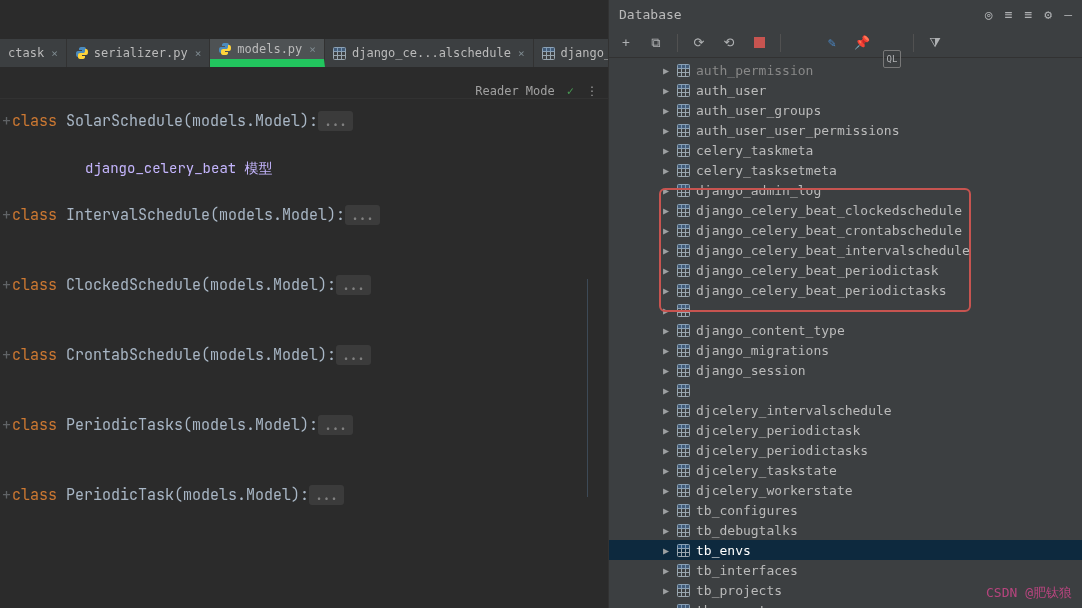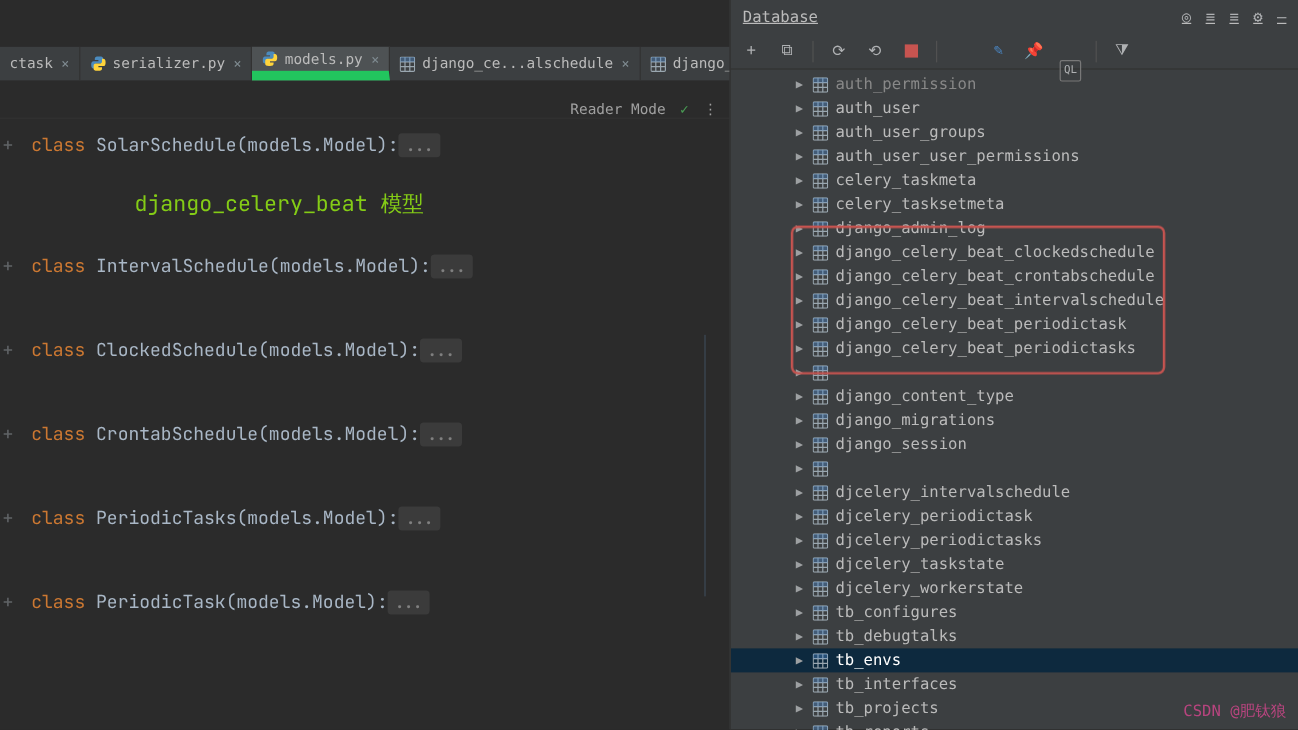--- a/index.html
+++ b/index.html
@@ -23,33 +23,33 @@
 .close-x { color: #7f8b91; font-size: 11px; margin-left: 2px; }
 .py-icon svg { width: 14px; height: 14px; }
 .table-icon svg { width: 13px; height: 13px; }
 
 
 .reader-bar { height: 32px; display: flex; align-items: flex-end; justify-content: flex-end; padding: 0 10px; gap: 12px; color: #a0a0a0; font-size: 12px; border-bottom: 1px solid #323232; }
 .check-icon { color: #499c54; }
 
 
 .code-area { flex: 1; padding: 10px 0 10px 0; font-family: "JetBrains Mono","Consolas",monospace; font-size: 15px; line-height: 1.6; position: relative; }
-.code-line { padding-left: 26px; white-space: pre; }
+.code-line { padding-left: 12px; white-space: pre; }
 .gutter-plus { position: absolute; left: 2px; color: #606366; }
 .kw-class { color: #cc7832; }
 .cls-name { color: #a9b7c6; }
 .paren { color: #a9b7c6; }
 .dots { background: #3b3b3b; padding: 0 4px; border-radius: 3px; color: #808080; }
-.annotation { color: #84cc16; padding-left: 112px; font-size: 18px; }
+.annotation { color: #c4b5fd; padding-left: 85px; font-size: 14px; }
 .spacer { height: 46px; }
 .spacer-sm { height: 24px; }
 .code-right-border { position:absolute; right:20px; top:180px; bottom:150px; border-left:1px solid #3d4a57; }
 
 
-.db-header { height: 28px; display: flex; align-items: center; justify-content: space-between; padding: 0 10px; color: #bbbbbb; font-size: 13px; text-decoration: underline; }
+.db-header { height: 28px; display: flex; align-items: center; justify-content: space-between; padding: 0 10px; color: #bbbbbb; font-size: 13px; }
 .db-header-icons { display: flex; gap: 12px; color: #afb1b3; }
 .db-header-icons span { cursor: pointer; }
 
 
 .db-toolbar { height: 30px; display: flex; align-items: center; padding: 0 8px; gap: 12px; border-bottom: 1px solid #323232; color: #afb1b3; }
 .db-toolbar .tb-btn { width: 18px; height: 18px; display: inline-flex; align-items: center; justify-content: center; cursor: pointer; }
 .tb-sep { width: 1px; height: 18px; background: #515151; }
 .red-sq { width: 11px; height: 11px; background: #c75450; }
 .ql-badge { font-size: 9px; border: 1px solid #787878; padding: 0 2px; border-radius: 2px; margin-top: 32px; }
 

